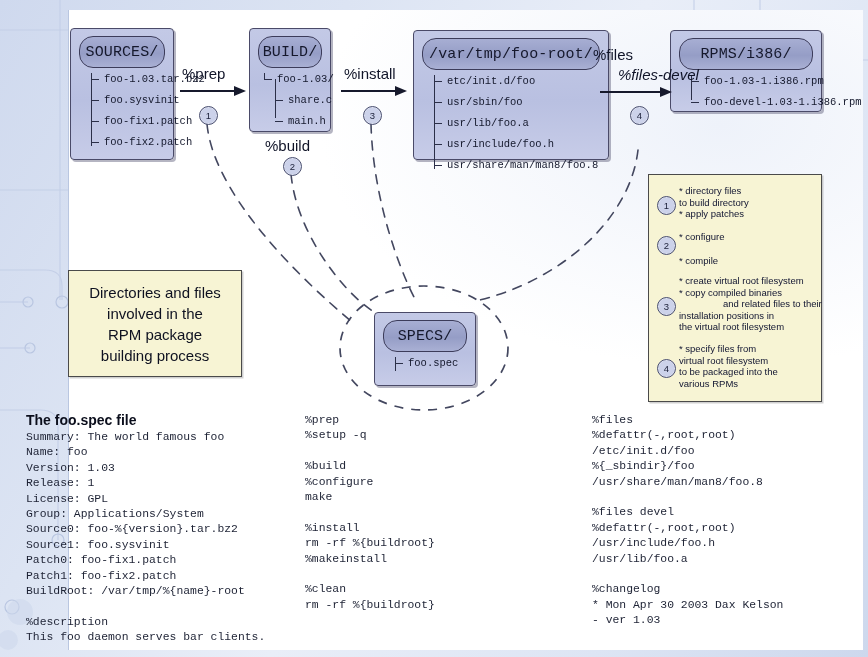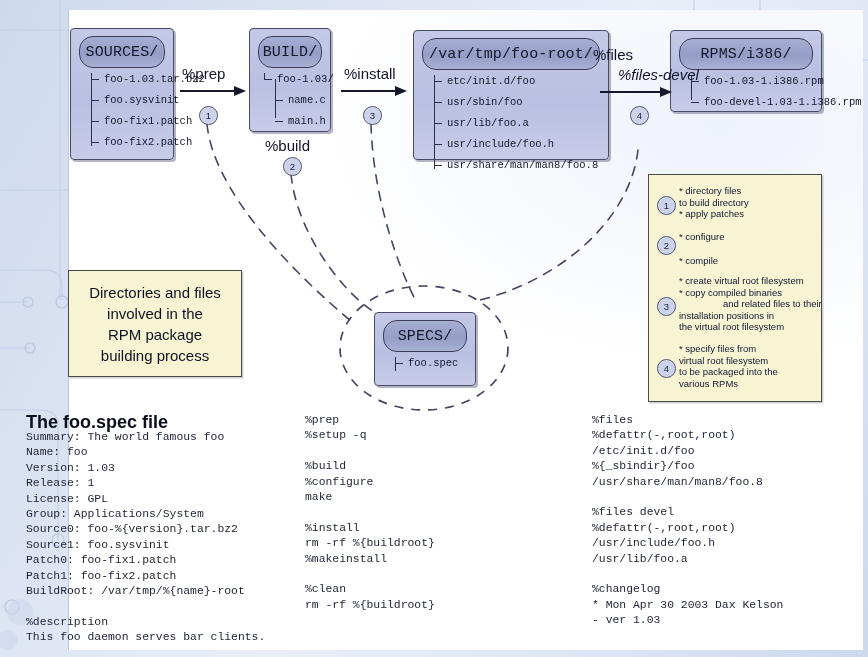--- a/index.html
+++ b/index.html
@@ -90,21 +90,21 @@
 
   
   .mono{
     position:absolute;
     font-family:"Liberation Mono","DejaVu Sans Mono",monospace;
     font-size:11.4px;line-height:15.4px;color:#1d2234;
     white-space:pre;
   }
   .spechdr{
     position:absolute;font-family:"Liberation Sans",sans-serif;
-    font-size:18px;font-weight:bold;color:#0b0e1c;
+    font-size:14px;font-weight:bold;color:#0b0e1c;
   }
 </style>
 </head>
 <body>
 
 <div id="slide">
 
   <svg class="deco" style="left:0;top:0;" width="868" height="657" viewBox="0 0 868 657">
     <g stroke="#c2cde6" stroke-width="1.2" fill="none" opacity="0.85">
       <path d="M0 30 H300 Q340 30 340 70 V120"></path>
@@ -159,21 +159,21 @@
       <div class="row">foo-fix2.patch</div>
     </div>
   </div>
 
   <div class="dirbox" style="left:249px;top:28px;width:80px;height:102px;">
     <div class="dirhead">BUILD/</div>
     <div class="tree" style="left:14px;">
       <div class="spine" style="height:6px;"></div>
       <div class="row">foo-1.03/</div>
       <div class="spine" style="left:11px;top:6px;height:39px;"></div>
-      <div class="row ind">name.c</div>
+      <div class="row ind">share.c</div>
       <div class="row ind">main.h</div>
     </div>
   </div>
 
   <div class="dirbox" style="left:413px;top:30px;width:170px;height:128px;padding-left:24px;">
     <div class="dirhead">/var/tmp/foo-root/</div>
     <div class="tree">
       <div class="spine" style="height:94px;"></div>
       <div class="row">etc/init.d/foo</div>
       <div class="row">usr/sbin/foo</div>

